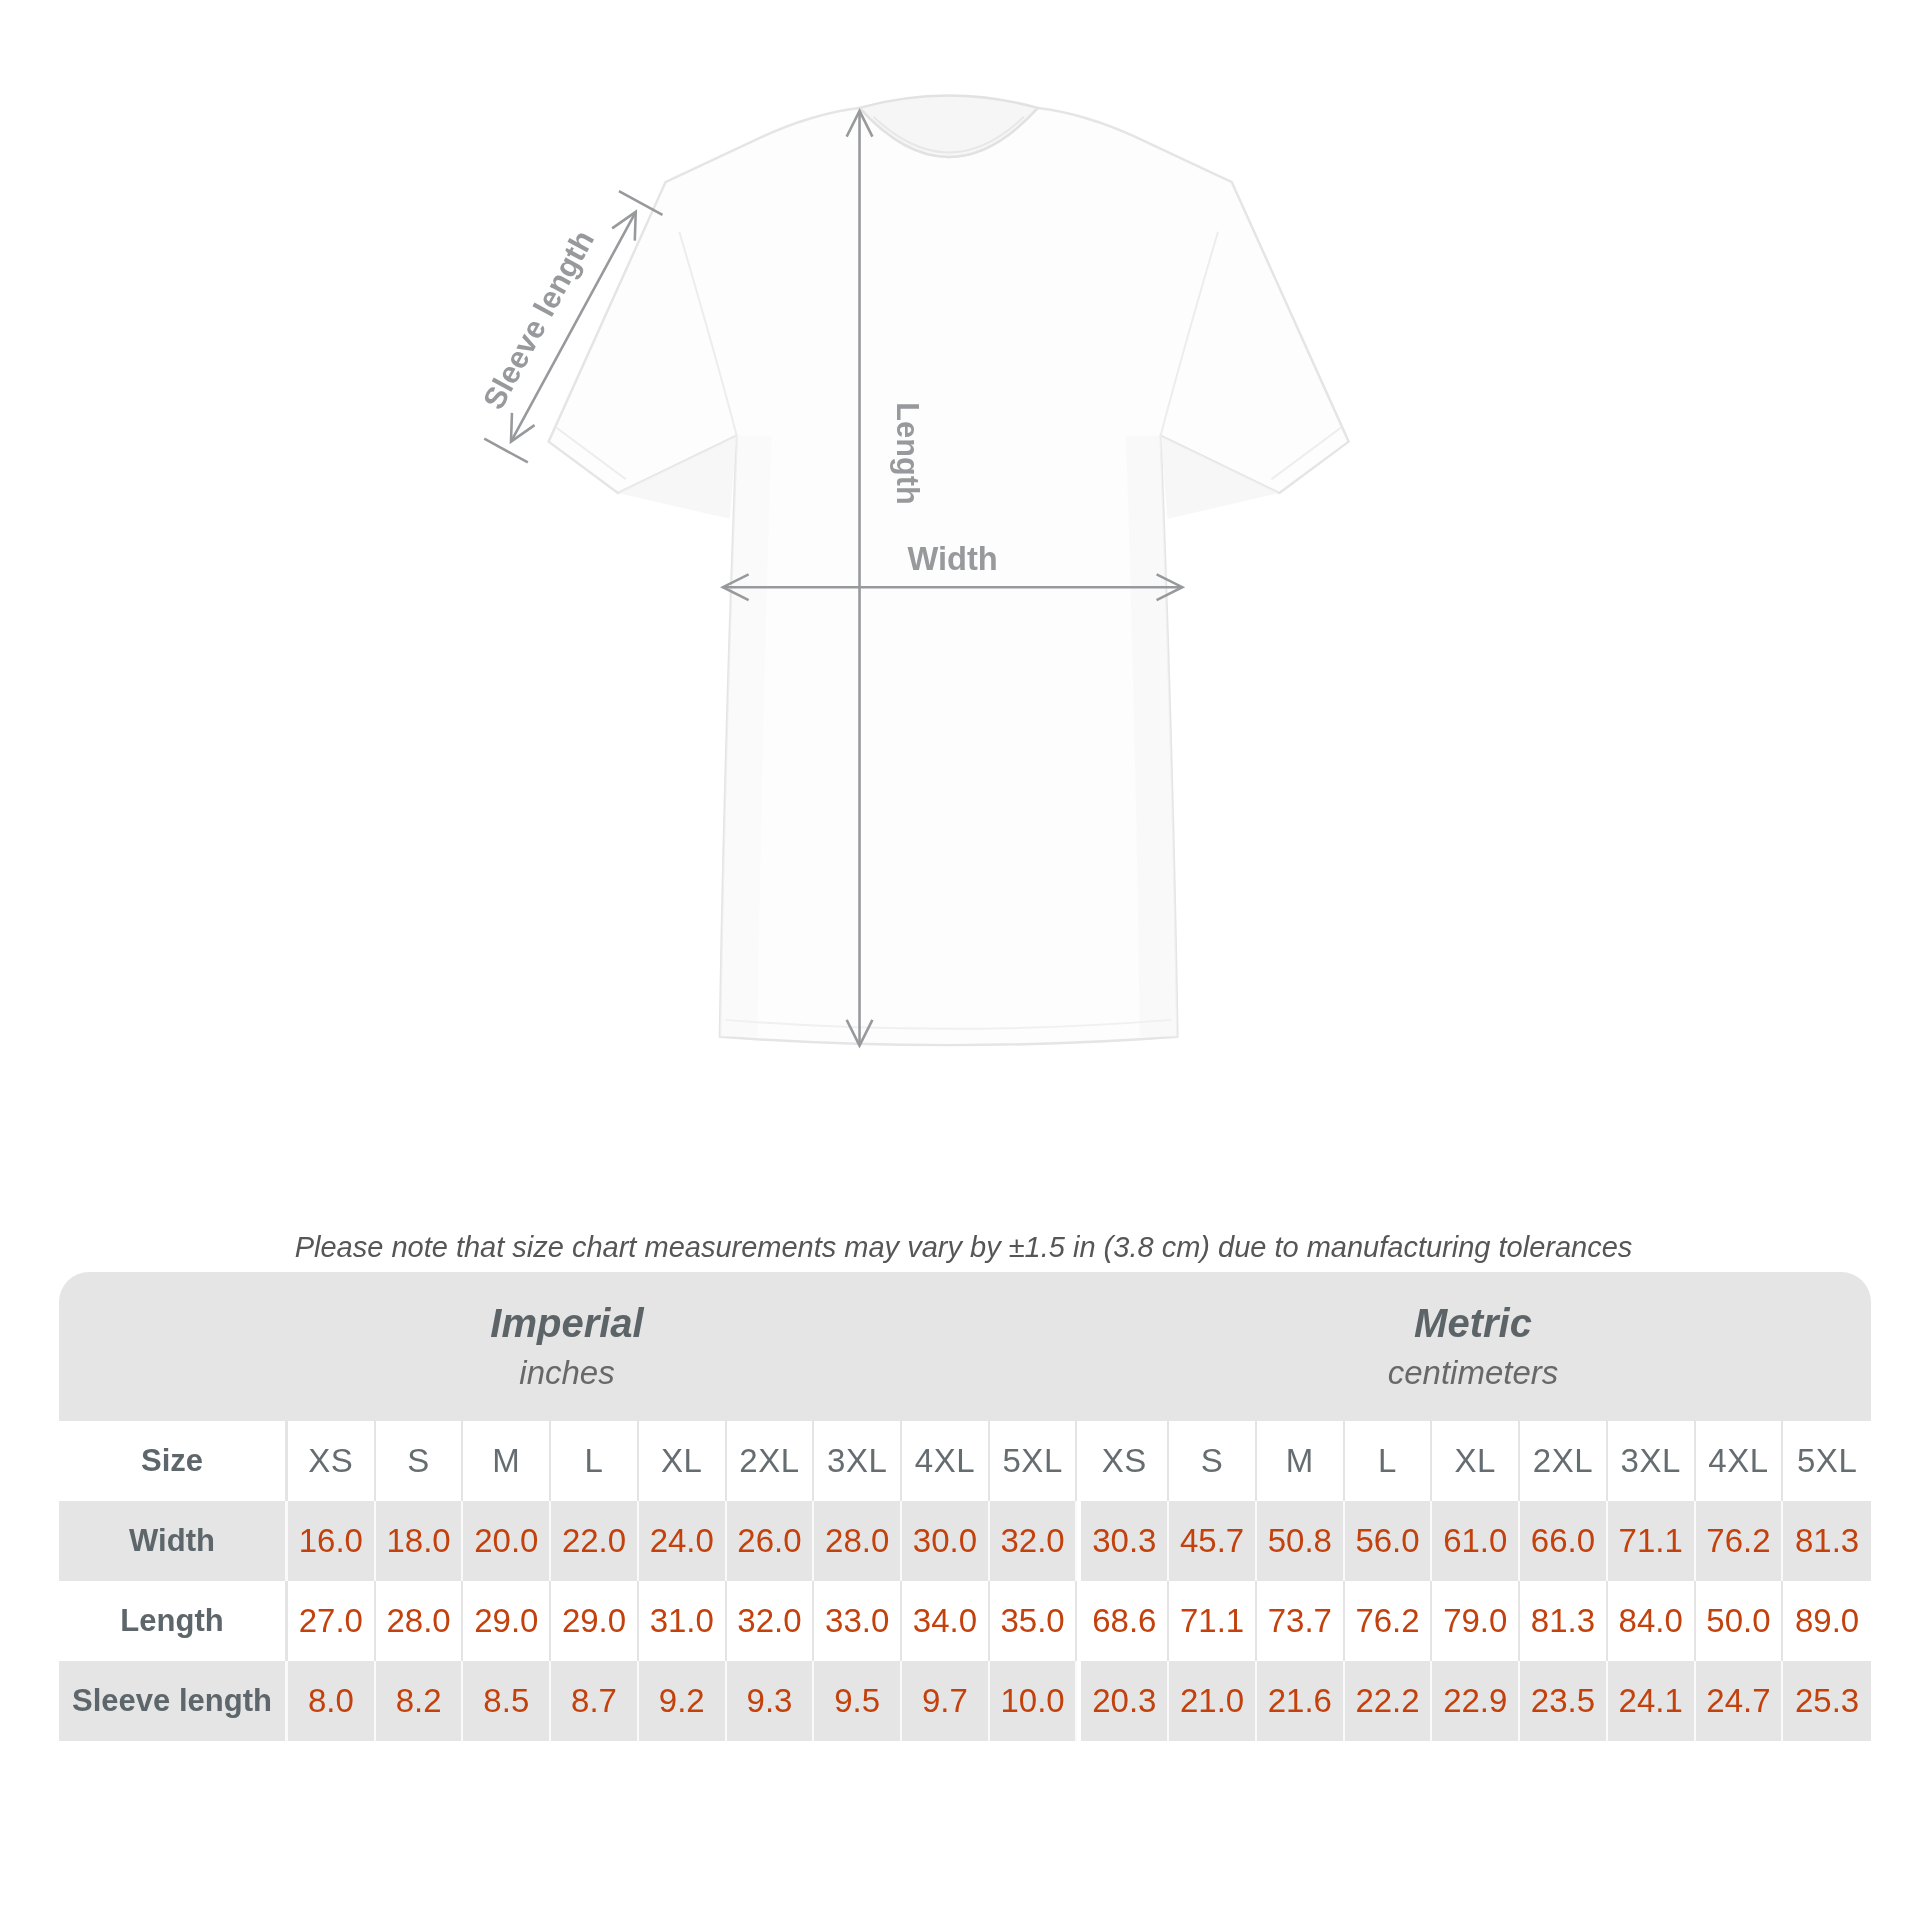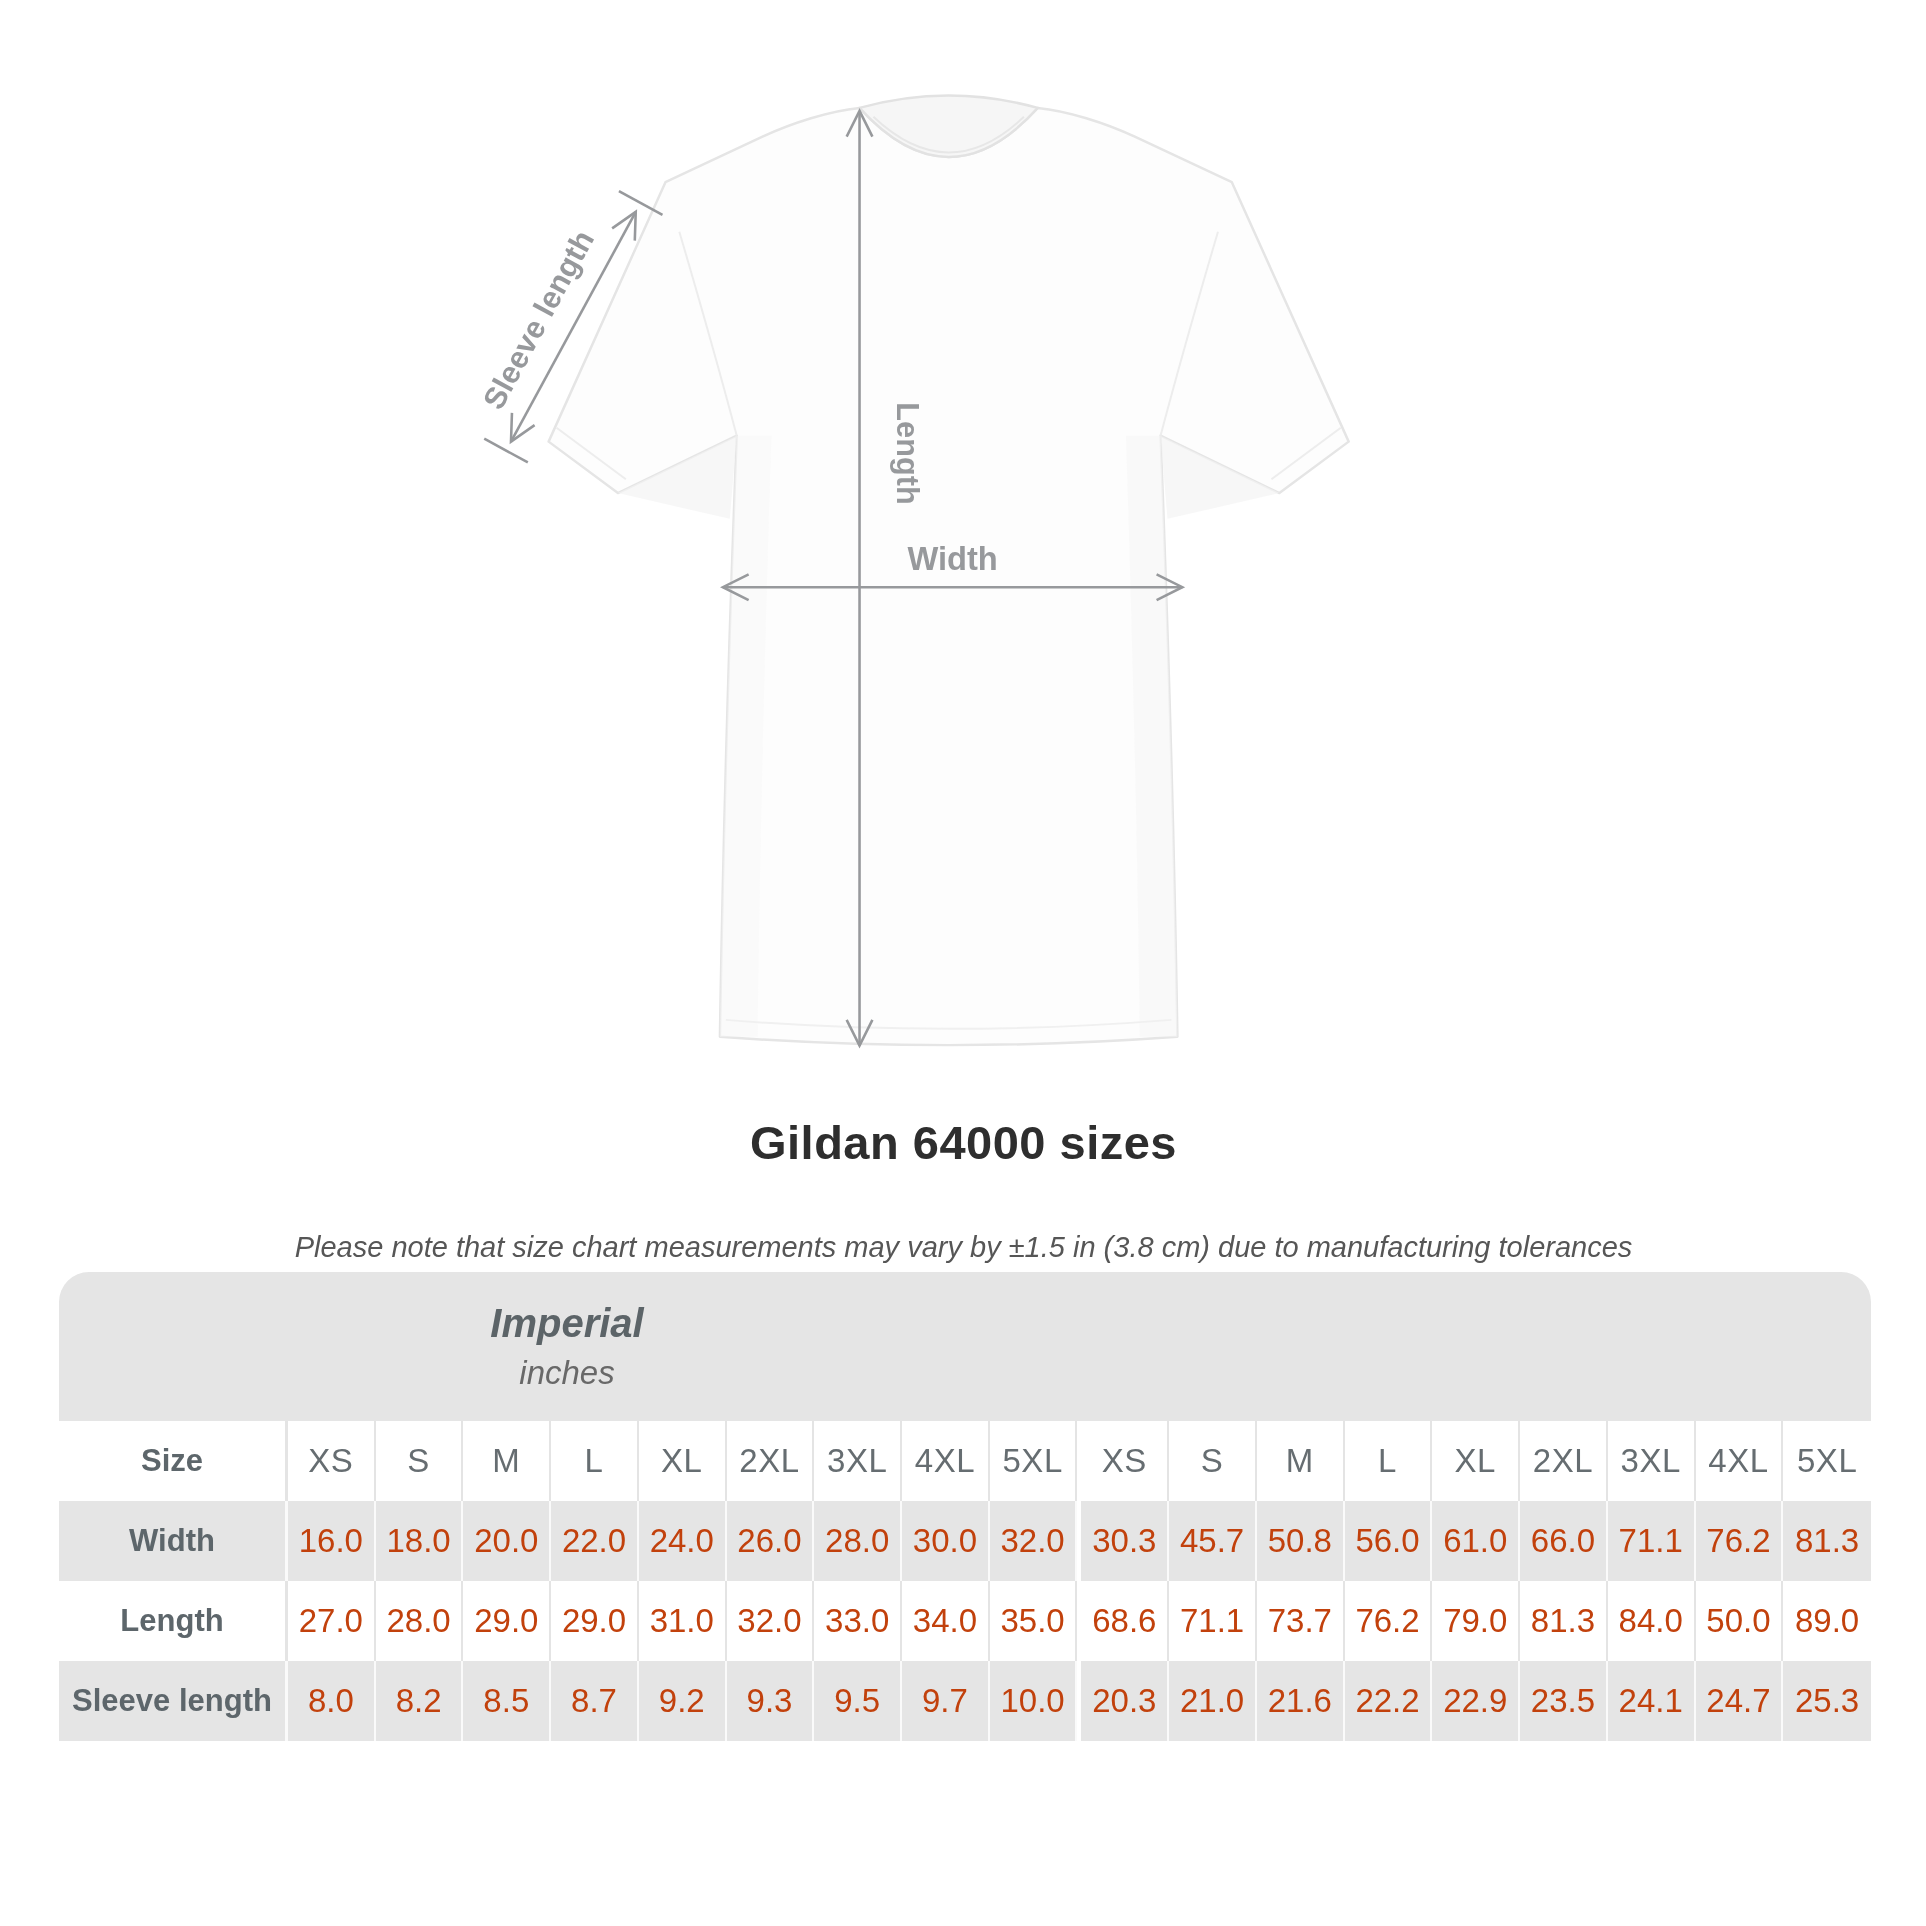--- a/index.html
+++ b/index.html
@@ -109,28 +109,31 @@
       </g>
     </g>
 
     <g fill="#97999c" font-family="Liberation Sans, sans-serif" font-weight="bold" font-size="31" text-anchor="middle" stroke="none">
       <text transform="translate(553 328) rotate(-61.5)">Sleeve length</text>
       <text transform="translate(906 458) rotate(90)">Length</text>
       <text x="962" y="576" font-size="33">Width</text>
     </g>
   </svg>
 
-  <div class="title">Gildan 64000 sizes</div>
   <div class="subtitle">Please note that size chart measurements may vary by ±1.5 in (3.8 cm) due to manufacturing tolerances</div>
 
   <div class="table">
     <div class="thead">
       <div class="half imperial">
         <div class="h-title">Imperial</div>
         <div class="h-unit">inches</div>
+      </div>
+      <div class="half metric">
+        <div class="h-title">Metric</div>
+        <div class="h-unit">centimeters</div>
       </div>
     </div>
     <div>
         <div class="trow white">
           <div class="cell label">Size</div>
           <div class="cell sizehead">XS</div>
           <div class="cell sizehead">S</div>
           <div class="cell sizehead">M</div>
           <div class="cell sizehead">L</div>
           <div class="cell sizehead">XL</div>

